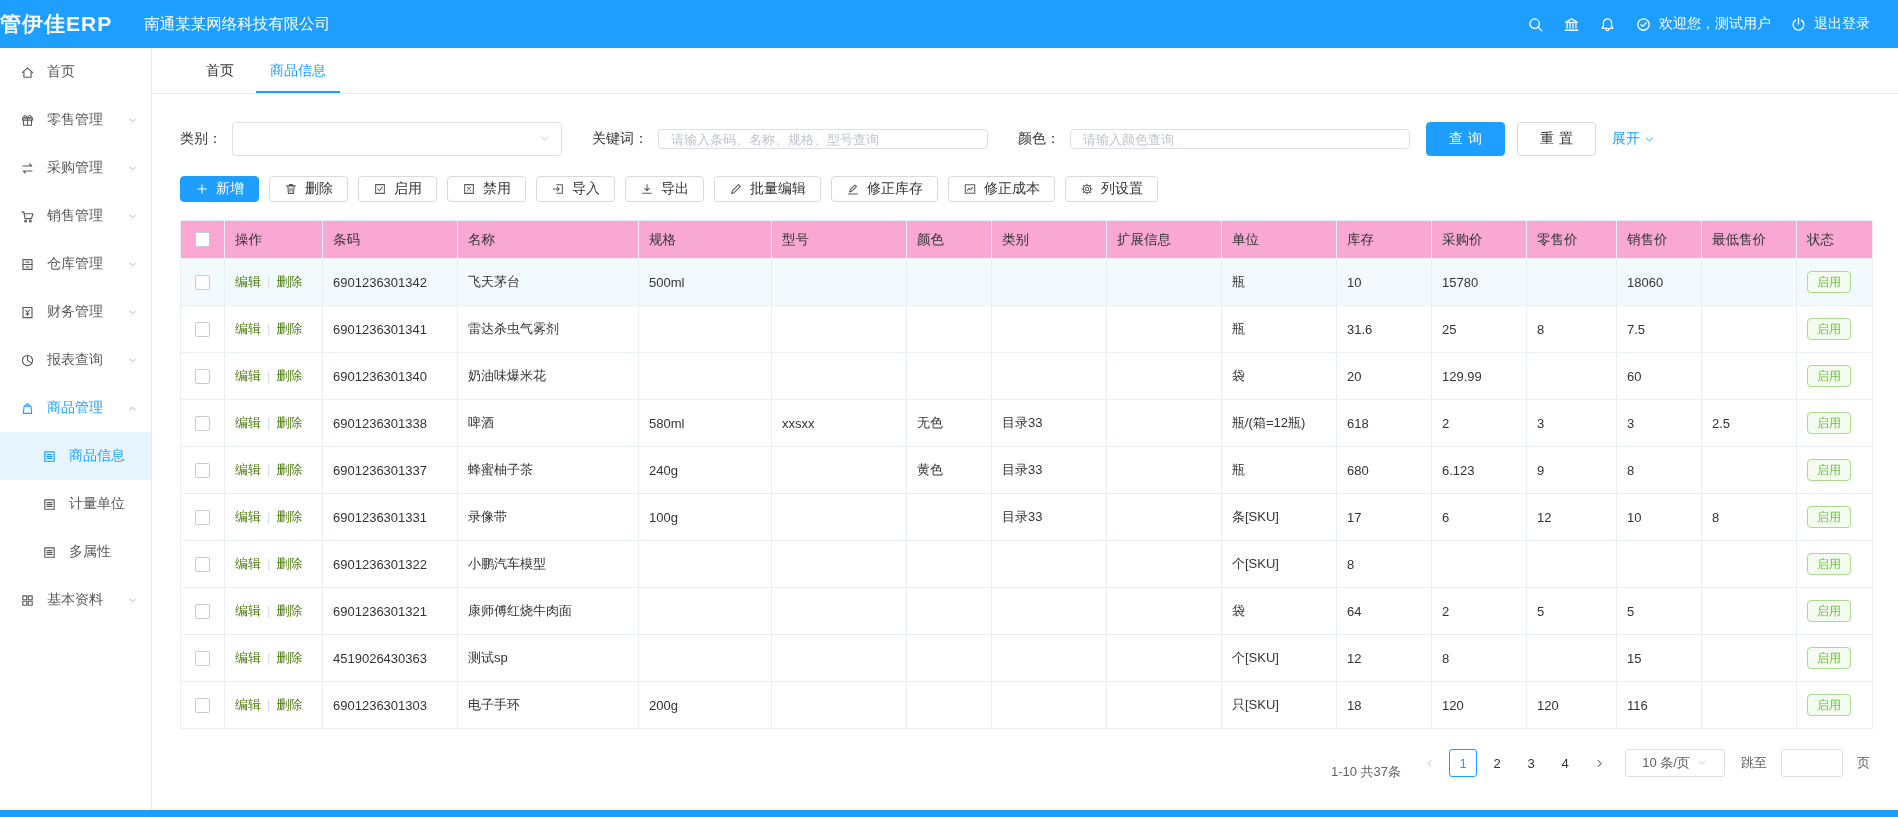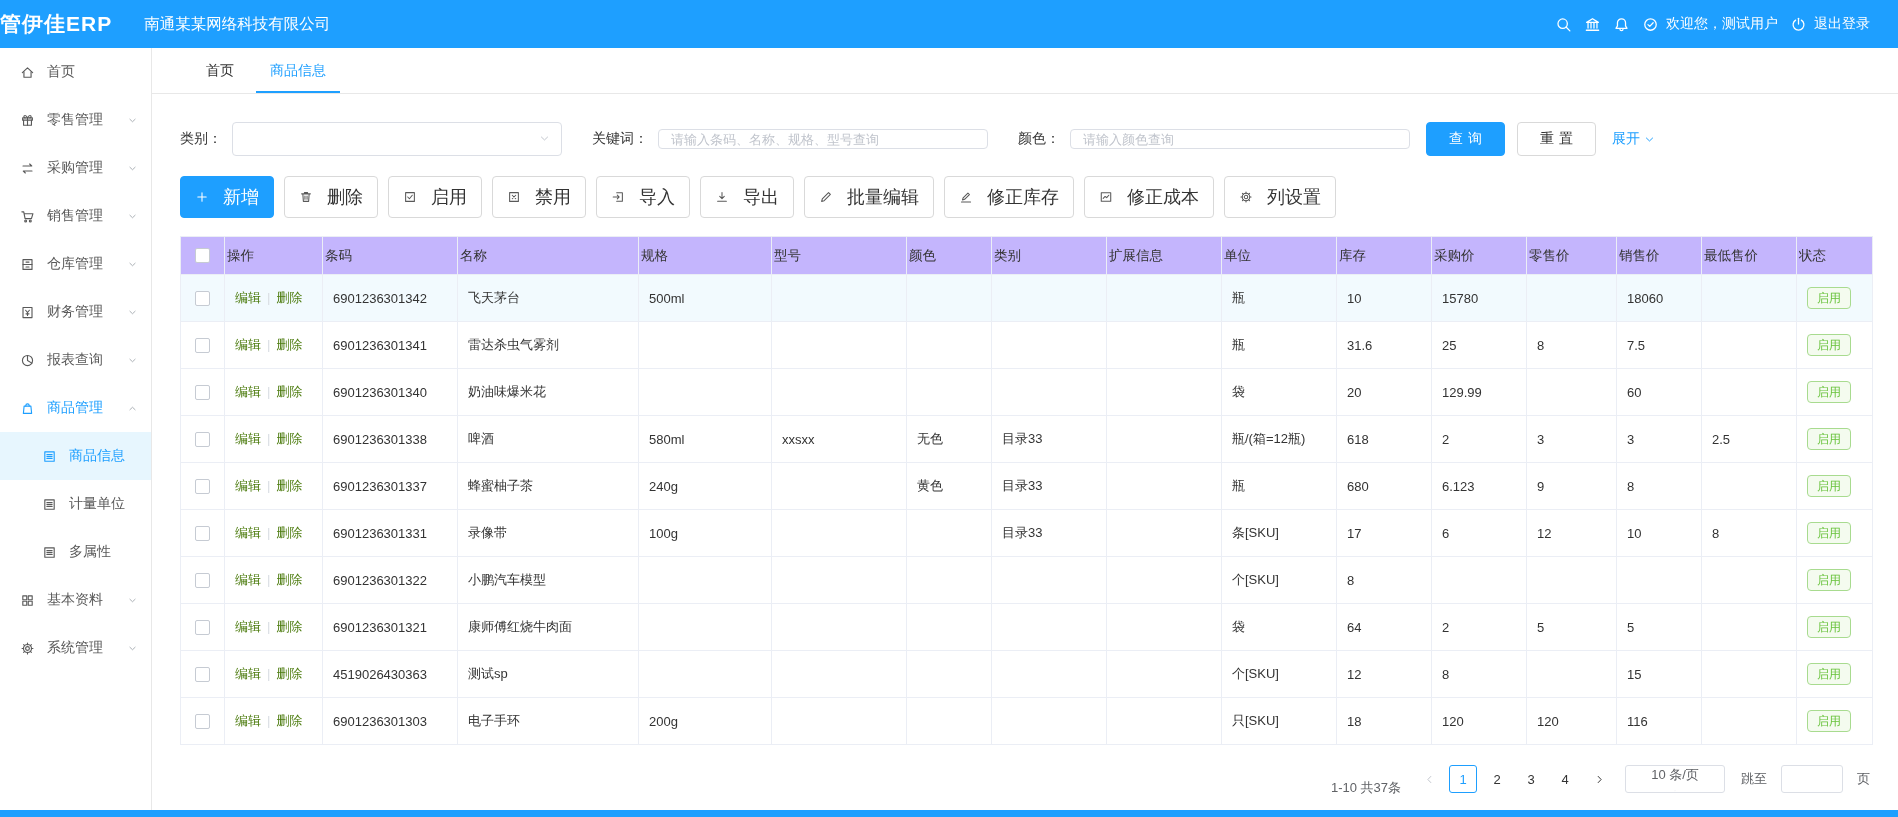--- a/index.html
+++ b/index.html
@@ -8,21 +8,21 @@
     font-family: "Liberation Sans", "DejaVu Sans", sans-serif;
     background: #fff; color: #333; overflow: hidden; position: relative;
   }
   
   .app-header {
     position: absolute; top: 0; left: 0; width: 100%; height: 48px;
     background: #1e9fff; color: #fff; display: flex; align-items: center; z-index: 5;
   }
   .logo { font-size: 21px; font-weight: 700; letter-spacing: 1px; white-space: nowrap; }
   .company { margin-left: 32px; font-size: 15.5px; white-space: nowrap; }
-  .header-actions { margin-left: auto; display: flex; align-items: center; gap: 12px; padding-right: 28px; }
+  .header-actions { margin-left: auto; display: flex; align-items: center; gap: 19px; padding-right: 28px; }
   .h-action { display: flex; align-items: center; gap: 7px; cursor: pointer; }
   .h-label { font-size: 14px; }
   
   .sidebar {
     position: absolute; top: 48px; left: 0; width: 152px; bottom: 7px;
     background: #fff; border-right: 1px solid #e8e8e8; overflow: hidden;
   }
   .side-item { height: 48px; display: flex; align-items: center; padding-left: 20px; font-size: 14px; color: #595959; cursor: pointer; }
   .side-item svg { flex: 0 0 auto; }
   .side-label { margin-left: 12px; white-space: nowrap; }
@@ -46,44 +46,44 @@
   }
   .select .sel-chevron { position: absolute; right: 10px; top: 8px; color: #c0c4cc; }
   .finput { height: 20px; border: 1px solid #dcdfe6; border-radius: 4px; padding: 0 12px; font-size: 13px; color: #333; outline: none; font-family: inherit; }
   .finput::placeholder { color: #c0c4cc; }
   .w330 { width: 330px; } .w340 { width: 340px; }
   .btn { height: 34px; padding: 0 17px; border-radius: 4px; border: 1px solid #d9d9d9; background: #fff; font-size: 14px; color: #333; cursor: pointer; letter-spacing: 5px; text-indent: 5px; font-family: inherit; }
   .btn.primary { background: #1e9fff; border-color: #1e9fff; color: #fff; }
   .expand { display: inline-flex; align-items: center; gap: 3px; color: #1e9fff; font-size: 14px; cursor: pointer; text-decoration: none; }
   
   .toolbar { margin-top: 20px; display: flex; gap: 10px; }
-  .tbtn { display: inline-flex; align-items: center; gap: 14px; height: 42px; padding: 0 14px; background: #fff;
-    border: 1px solid #d9d9d9; border-radius: 4px; font-size: 18px; color: #333; cursor: pointer; white-space: nowrap; font-family: inherit; }
+  .tbtn { display: inline-flex; align-items: center; gap: 7px; height: 26px; padding: 0 14px; background: #fff;
+    border: 1px solid #d9d9d9; border-radius: 4px; font-size: 14px; color: #333; cursor: pointer; white-space: nowrap; font-family: inherit; }
   .tbtn svg { color: #595959; }
   .tbtn.primary { background: #1e9fff; border-color: #1e9fff; color: #fff; }
   .tbtn.primary svg { color: #fff; }
   
   table.grid { margin-top: 18px; width: 100%; border-collapse: collapse; table-layout: fixed; }
   .grid th, .grid td { border: 1px solid #ebeef5; overflow: hidden; white-space: nowrap; }
-  .grid th { height: 38px; background: #c4b5fd; font-weight: 400; font-size: 13.5px; color: #333; text-align: left; padding: 0 2px; }
+  .grid th { height: 38px; background: #f9a8d4; font-weight: 400; font-size: 13.5px; color: #333; text-align: left; padding: 0 10px; }
   .grid td { height: 47px; padding: 0 10px; font-size: 13px; color: #333; }
   .grid tr.hl td { background: #f2fafe; }
   .cb { width: 15px; height: 15px; border: 1px solid #c6cbd3; border-radius: 2px; background: #fff; margin: 0 auto; cursor: pointer; }
   .oplink { color: #4d7c0f; text-decoration: none; cursor: pointer; }
   .sep { color: #d8dde3; margin: 0 6px; }
   .badge { display: inline-block; padding: 3px 9px; font-size: 12px; color: #67c23a; border: 1px solid #a8db8f; background: #f4fbef; border-radius: 4px; line-height: 1.2; }
   
   .pagination { margin-top: 16px; display: flex; justify-content: flex-end; align-items: center; gap: 6px; font-size: 13px; color: #606266; }
   .pg-summary { margin-right: 8px; color: #606266; margin-top: 18px; }
   .pg-arrow { width: 28px; height: 28px; display: flex; align-items: center; justify-content: center; cursor: pointer; }
   .pg-arrow.disabled { color: #c0c4cc; }
   .pg-arrow.enabled { color: #333; }
   .pg-num { min-width: 28px; height: 28px; display: flex; align-items: center; justify-content: center; border-radius: 3px; cursor: pointer; color: #333; }
   .pg-num.current { border: 1px solid #1e9fff; color: #1e9fff; background: #fff; }
-  .pg-size { display: flex; align-items: center; justify-content: center; gap: 6px; width: 100px; height: 28px; border: 1px solid #dcdfe6; border-radius: 3px; color: #606266; cursor: pointer; margin-left: 6px; flex-direction: column; }
+  .pg-size { display: flex; align-items: center; justify-content: center; gap: 6px; width: 100px; height: 28px; border: 1px solid #dcdfe6; border-radius: 3px; color: #606266; cursor: pointer; margin-left: 6px; }
   .pg-size svg { color: #c0c4cc; }
   .pg-jump { margin-left: 10px; }
   .pg-input { width: 62px; height: 28px; border: 1px solid #dcdfe6; border-radius: 3px; margin: 0 8px; outline: none; padding: 0 6px; font-family: inherit; }
   
   .bottom-bar { position: absolute; left: 0; bottom: 0; width: 100%; height: 7px; background: #1e9fff; }
 </style>
 </head>
 <body>
 
 <div class="app-header">
@@ -241,33 +241,20 @@
       <span class="side-label">多属性</span>
     </div>
     <div class="side-item">
       <svg viewBox="0 0 16 16" width="15" height="15" fill="none" stroke="currentColor" stroke-width="1.2" stroke-linecap="round" stroke-linejoin="round">
         <rect x="3" y="3" width="4.2" height="4.2"></rect>
         <rect x="8.8" y="3" width="4.2" height="4.2"></rect>
         <rect x="3" y="8.8" width="4.2" height="4.2"></rect>
         <rect x="8.8" y="8.8" width="4.2" height="4.2"></rect>
       </svg>
       <span class="side-label">基本资料</span>
-      <span class="side-chevron">
-        <svg viewBox="0 0 16 16" width="11" height="11" fill="none" stroke="currentColor" stroke-width="1.2" stroke-linecap="round" stroke-linejoin="round">
-          <path d="M4.2 6.2 8 9.8l3.8-3.6"></path>
-        </svg>
-      </span>
-    </div>
-    <div class="side-item">
-      <svg viewBox="0 0 16 16" width="15" height="15" fill="none" stroke="currentColor" stroke-width="1.2" stroke-linecap="round" stroke-linejoin="round">
-        <circle cx="8" cy="8" r="2"></circle>
-        <path d="M8 2.2v1.7M8 12.1V13.8M2.2 8h1.7M12.1 8h1.7M3.9 3.9l1.2 1.2M10.9 10.9l1.2 1.2M12.1 3.9l-1.2 1.2M5.1 10.9l-1.2 1.2"></path>
-        <circle cx="8" cy="8" r="4.3"></circle>
-      </svg>
-      <span class="side-label">系统管理</span>
       <span class="side-chevron">
         <svg viewBox="0 0 16 16" width="11" height="11" fill="none" stroke="currentColor" stroke-width="1.2" stroke-linecap="round" stroke-linejoin="round">
           <path d="M4.2 6.2 8 9.8l3.8-3.6"></path>
         </svg>
       </span>
     </div>
   </aside>
 
 <div class="main">
   <div class="tabbar" id="tabbar">

